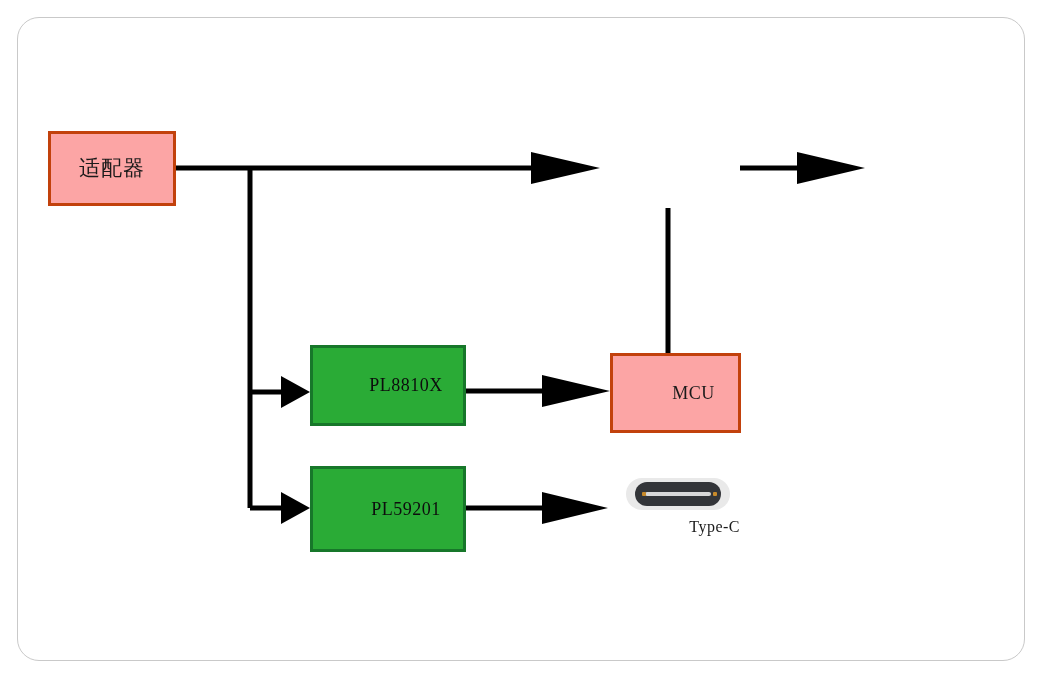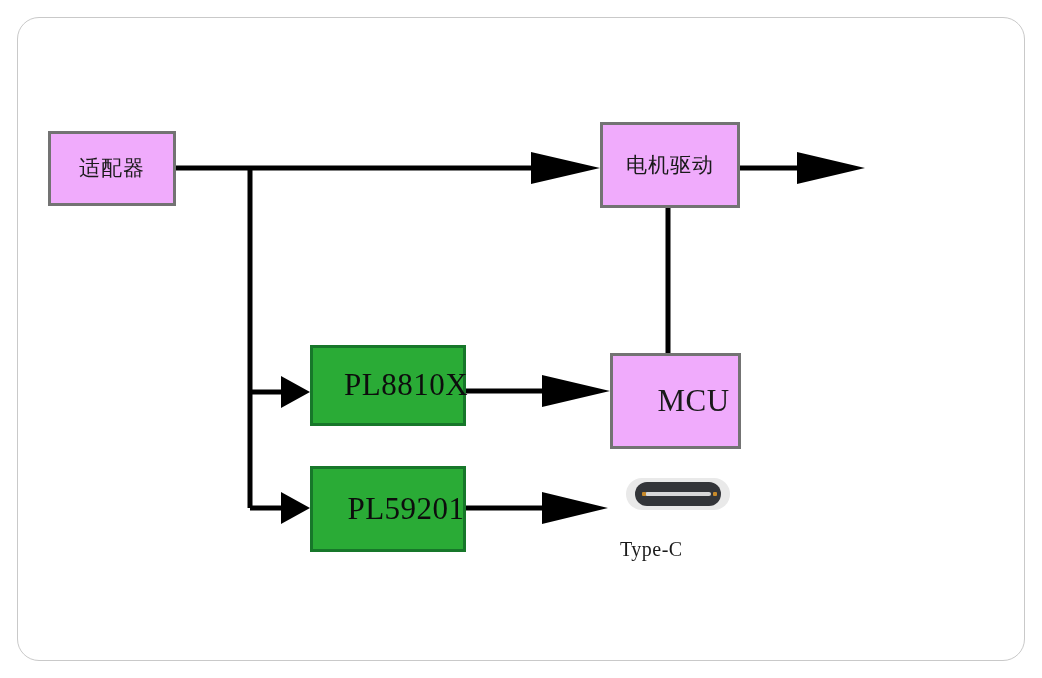--- a/index.html
+++ b/index.html
@@ -38,48 +38,48 @@
   .node {
     position: absolute;
     box-sizing: border-box;
     display: flex;
     align-items: center;
     justify-content: center;
     text-align: center;
     line-height: 1.25;
   }
   .node.blue {
-    background: #f0abfc;
-    border: 3px solid #737373;
+    background: #fca5a5;
+    border: 3px solid #c2410c;
     color: #1a1a1a;
   }
   .node.green {
     background: #2aab36;
     border: 3px solid #17772a;
     color: #0d0d0d;
   }
   .cn {
     font-family: "DejaVu Sans", "Liberation Sans", sans-serif;
     font-size: 21px;
     letter-spacing: 1px;
   }
   .code {
     font-family: "Liberation Serif", "DejaVu Serif", serif;
-    font-size: 31px;
+    font-size: 18px;
     letter-spacing: 0.5px;
     margin-left: 36px;
   }
   .code .l2 { display: block; }
 
   
   #node-adapter      { left: 48px;  top: 131px; width: 128px; height: 75px; }
   #node-motor-driver { left: 600px; top: 122px; width: 140px; height: 86px; }
   #node-motor        { left: 865px; top: 130px; width: 136px; height: 74px; }
   #node-pl8810x      { left: 310px; top: 345px; width: 156px; height: 81px; }
-  #node-mcu          { left: 610px; top: 353px; width: 131px; height: 96px; }
+  #node-mcu          { left: 610px; top: 353px; width: 131px; height: 80px; }
   #node-pl59201      { left: 310px; top: 466px; width: 156px; height: 86px; }
 
   
   #typec-group {
     position: absolute;
     left: 620px;
     top: 478px;
     width: 120px;
     height: 78px;
   }
@@ -120,26 +120,25 @@
     background: #c88a2a;
     border-radius: 1px;
   }
   #typec-pin-left  { left: 7px; }
   #typec-pin-right { left: 78px; }
   #typec-label {
     position: absolute;
     left: 0;
     top: 40px;
     width: 120px;
-    text-align: left;
+    text-align: right;
     font-family: "Liberation Serif", "DejaVu Serif", serif;
-    font-size: 20px;
+    font-size: 16px;
     color: #1a1a1a;
     letter-spacing: 0.5px;
-    margin-top: 20px;
   }
 </style>
 </head>
 <body>
 
 <div id="page">
 
   <div id="frame"></div>
 
   <svg class="svg-layer" viewBox="0 0 1042 678" xmlns="http://www.w3.org/2000/svg">
@@ -167,23 +166,20 @@
     <line x1="668" y1="208" x2="668" y2="353" stroke="#000000" stroke-width="5"></line>
 
     <line x1="466" y1="508" x2="545" y2="508" stroke="#000000" stroke-width="5"></line>
     <polygon points="542,492 608,508 542,524" fill="#000000"></polygon>
   </svg>
 
   <div class="node blue" id="node-adapter">
     <span class="cn">适配器</span>
   </div>
 
-  <div class="node blue" id="node-motor-driver">
-    <span class="cn">电机驱动</span>
-  </div>
 
 
   <div class="node green" id="node-pl8810x">
     <span class="code">PL8810X</span>
   </div>
 
   <div class="node blue" id="node-mcu">
     <span class="code">MCU</span>
   </div>
 

